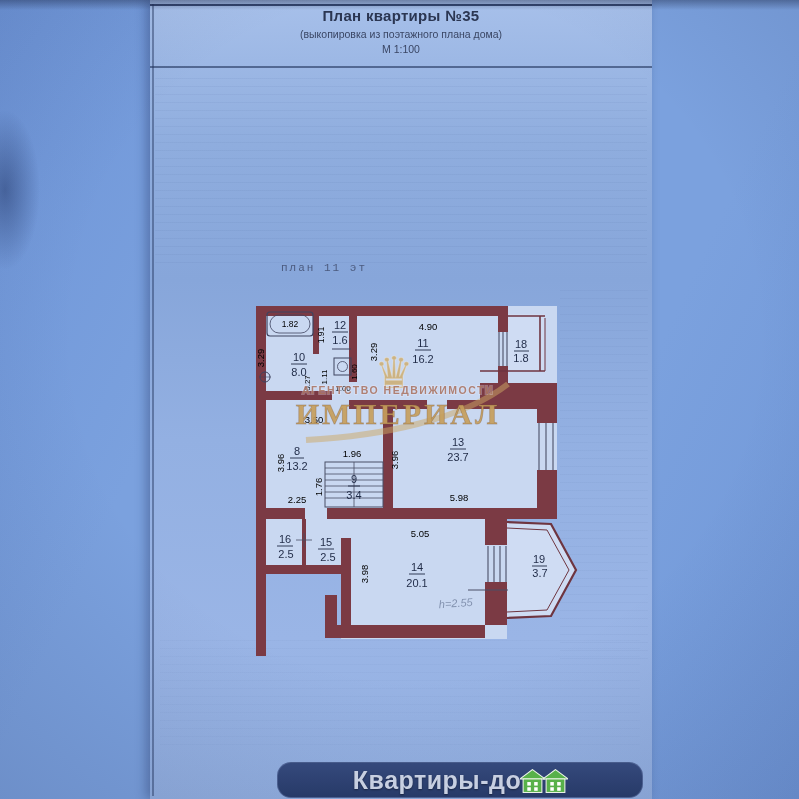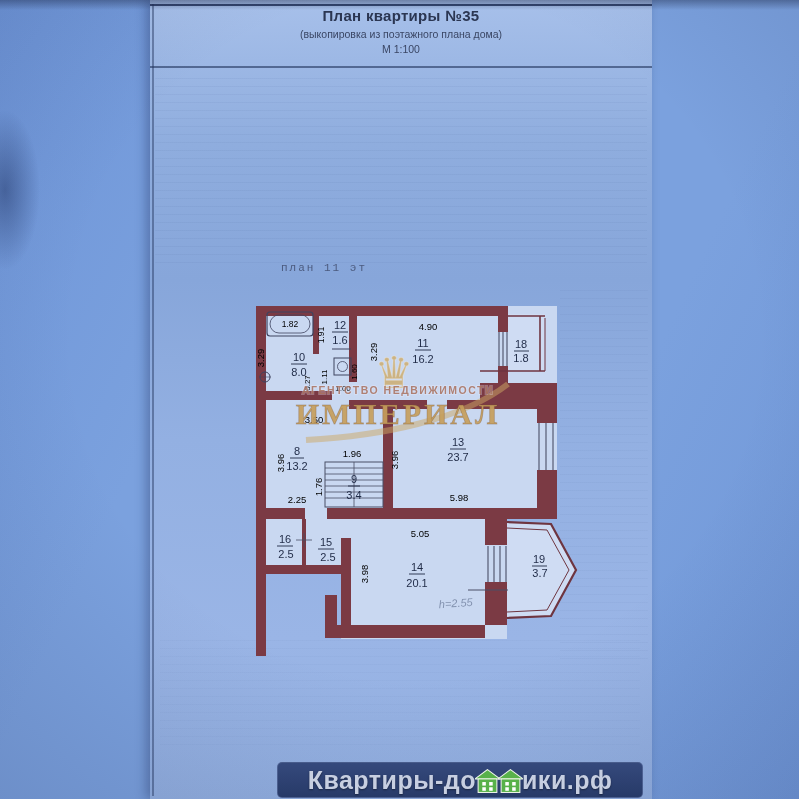--- a/index.html
+++ b/index.html
@@ -32,21 +32,21 @@
   .shade{position:absolute;pointer-events:none;}
   #vignette{left:0;top:0;width:799px;height:799px;
             background:radial-gradient(circle at 52% 42%,rgba(0,0,0,0) 55%,rgba(25,35,75,.14) 100%);}
   #top-smudge{left:0;top:0;width:799px;height:10px;
               background:linear-gradient(180deg,rgba(20,30,60,.38),rgba(0,0,0,0));}
   #left-blob{left:-30px;top:110px;width:70px;height:160px;border-radius:50%;
              background:radial-gradient(closest-side,rgba(30,50,100,.5),rgba(0,0,0,0));}
   
   #footer-bar{position:absolute;left:277px;top:762px;width:364px;height:34px;
               background:linear-gradient(180deg,#35497c,#273a68);
-              border:1px solid rgba(100,120,170,.55);border-radius:5px;
+              border:1px solid rgba(100,120,170,.55);border-radius:14px;
               display:flex;align-items:center;justify-content:center;
               color:#c7cfe1;font-weight:bold;font-size:25px;letter-spacing:.5px;
               text-shadow:0 1px 2px rgba(0,0,0,.4);}
   #footer-bar .house{display:inline-block;margin:2px -1px 0 -1px;}
   svg text{font-family:"Liberation Sans",sans-serif;}
   .lbl{font-size:11px;fill:#1f2a46;}
   .dim{font-size:9.5px;fill:#28335        2;}
 </style>
 </head>
 <body>
@@ -251,16 +251,15 @@
       <rect x="13.6" y="17" width="3.4" height="3.4" fill="#ffffff"></rect>
     </svg>
       <svg class="house" width="25" height="24" viewBox="0 0 24 22">
       <polygon points="12,0 24,9 0,9" fill="#58b14a" stroke="#eef5ea" stroke-width="1"></polygon>
       <rect x="3" y="9" width="18" height="13" fill="#58b14a" stroke="#eef5ea" stroke-width="1"></rect>
       <rect x="7" y="12" width="3.4" height="3.4" fill="#ffffff"></rect>
       <rect x="13.6" y="12" width="3.4" height="3.4" fill="#ffffff"></rect>
       <rect x="7" y="17" width="3.4" height="3.4" fill="#ffffff"></rect>
       <rect x="13.6" y="17" width="3.4" height="3.4" fill="#ffffff"></rect>
     </svg>
-      <span>ики.рф</span>
   </div>
 
 </div>
 
 </body></html>

